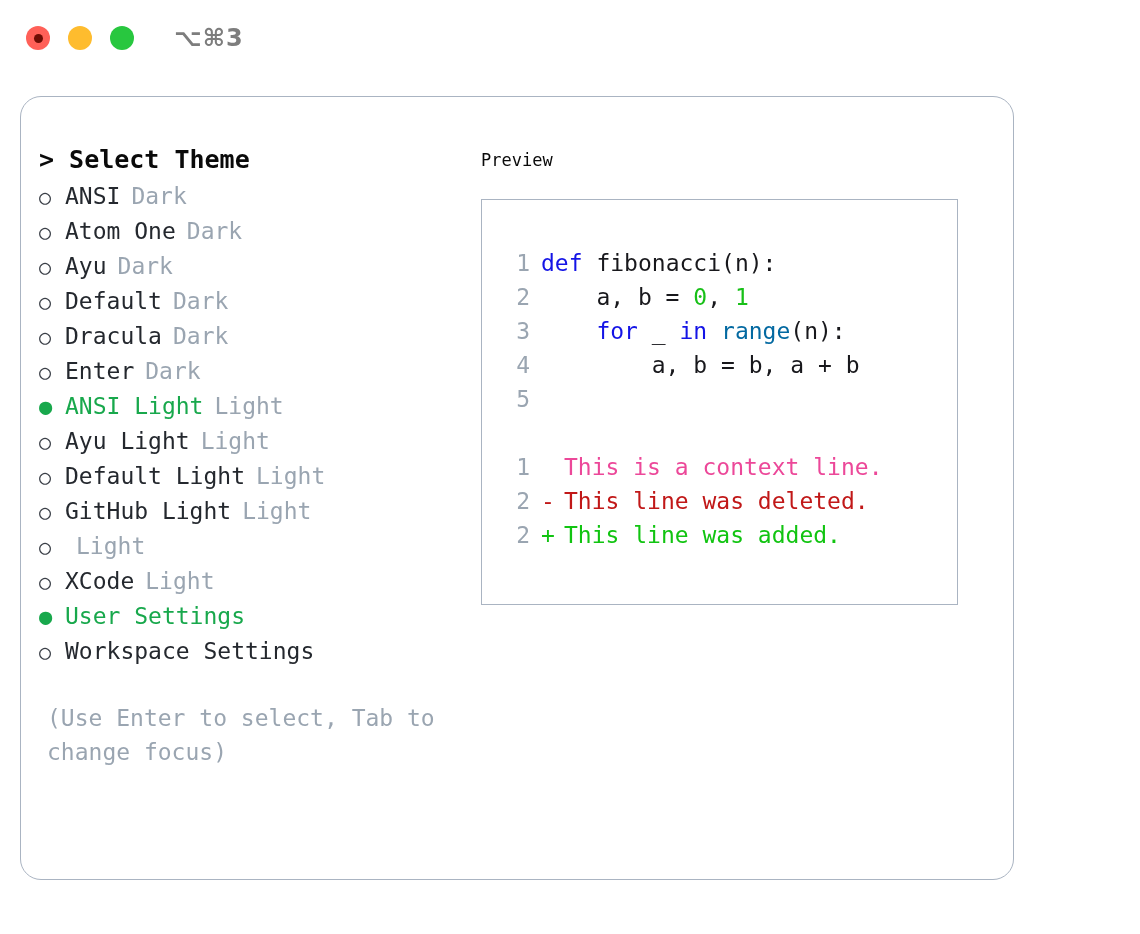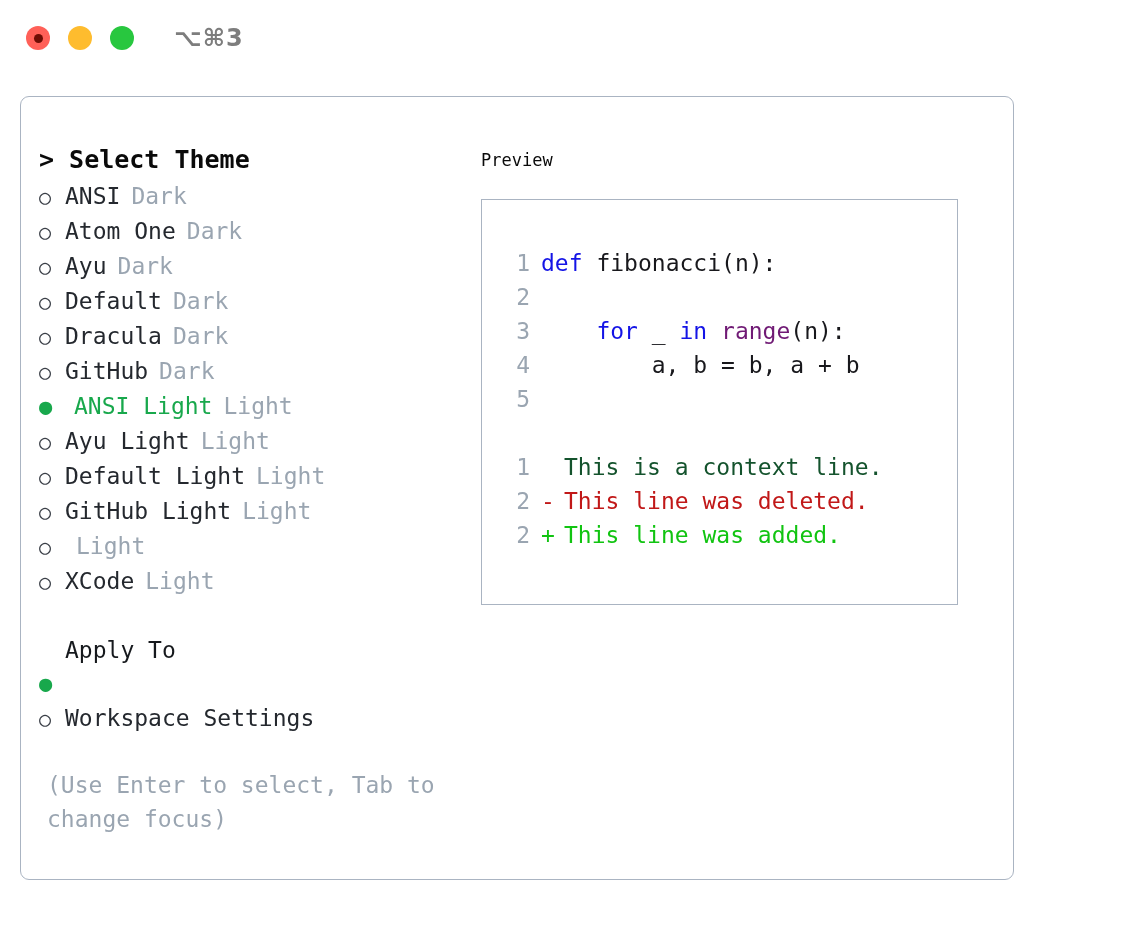--- a/index.html
+++ b/index.html
@@ -47,21 +47,21 @@
   }
 
   
   .dialog {
     position: absolute;
     left: 20px;
     top: 96px;
     width: 994px;
     height: 784px;
     border: 1.5px solid #aab4c2;
-    border-radius: 9px;
+    border-radius: 21px;
     background: #ffffff;
     padding: 46px 16px 0 0;
   }
 
   .columns { display: flex; }
   .col-left  { width: 460px; padding-left: 18px; }
   .col-right { flex: 1; }
 
   
   .section-header {
@@ -82,21 +82,21 @@
   }
   .bullet {
     width: 26px;
     flex: 0 0 26px;
     color: #3a3f47;
     font-size: 20px;
   }
   .bullet.sel { color: #18a84c; font-size: 22px; }
 
   .theme-name { color: #24282e; }
-  .theme-name.sel { color: #18a84c; margin-left: 9px; }
+  .theme-name.sel { color: #18a84c; }
   .theme-kind { color: #9aa5b1; }
   .gap { display: inline-block; width: 11px; }
 
   .apply-title {
     font-size: 23px;
     line-height: 34px;
     color: #16191d;
     padding-left: 26px;
     margin-top: 34px;
     white-space: pre;
@@ -145,25 +145,25 @@
     margin-right: 11px;
   }
   .marker {
     width: 23px;
     flex: 0 0 23px;
     white-space: pre;
   }
   .kw  { color: #1414e6; }
   .fn  { color: #18181c; }
   .num { color: #18c018; }
-  .bi  { color: #701a75; }
+  .bi  { color: #0369a1; }
   .pl  { color: #18181c; }
 
   .diff-gap { height: 34px; }
-  .d-ctx { color: #14532d; }
+  .d-ctx { color: #ec4899; }
   .d-del { color: #c11818; }
   .d-add { color: #11c411; }
   .m-del { color: #c11818; }
   .m-add { color: #11c411; }
 </style>
 </head>
 <body>
 
 <div class="titlebar">
   <div class="dots">
@@ -181,45 +181,44 @@
 
     <div class="col-left">
       <div class="section-header">&gt; Select Theme</div>
 
       <div id="theme-list">
           <div class="theme-row"><span class="bullet">○</span><span class="theme-name">ANSI</span><span class="gap"> </span><span class="theme-kind">Dark</span></div>
           <div class="theme-row"><span class="bullet">○</span><span class="theme-name">Atom One</span><span class="gap"> </span><span class="theme-kind">Dark</span></div>
           <div class="theme-row"><span class="bullet">○</span><span class="theme-name">Ayu</span><span class="gap"> </span><span class="theme-kind">Dark</span></div>
           <div class="theme-row"><span class="bullet">○</span><span class="theme-name">Default</span><span class="gap"> </span><span class="theme-kind">Dark</span></div>
           <div class="theme-row"><span class="bullet">○</span><span class="theme-name">Dracula</span><span class="gap"> </span><span class="theme-kind">Dark</span></div>
-          <div class="theme-row"><span class="bullet">○</span><span class="theme-name">GitHub</span><span class="gap"> </span><span class="theme-kind">Dark</span></div>
+          <div class="theme-row"><span class="bullet">○</span><span class="theme-name">Enter</span><span class="gap"> </span><span class="theme-kind">Dark</span></div>
           <div class="theme-row"><span class="bullet sel">●</span><span class="theme-name sel">ANSI Light</span><span class="gap"> </span><span class="theme-kind">Light</span></div>
           <div class="theme-row"><span class="bullet">○</span><span class="theme-name">Ayu Light</span><span class="gap"> </span><span class="theme-kind">Light</span></div>
           <div class="theme-row"><span class="bullet">○</span><span class="theme-name">Default Light</span><span class="gap"> </span><span class="theme-kind">Light</span></div>
           <div class="theme-row"><span class="bullet">○</span><span class="theme-name">GitHub Light</span><span class="gap"> </span><span class="theme-kind">Light</span></div>
           <div class="theme-row"><span class="bullet">○</span><span class="gap"> </span><span class="theme-kind">Light</span></div>
           <div class="theme-row"><span class="bullet">○</span><span class="theme-name">XCode</span><span class="gap"> </span><span class="theme-kind">Light</span></div>
         </div>
 
-      <div class="apply-title">Apply To</div>
       <div id="apply-list">
-          <div class="apply-row"><span class="bullet sel">●</span></div>
+          <div class="apply-row"><span class="bullet sel">●</span><span class="apply-name sel">User Settings</span></div>
           <div class="apply-row"><span class="bullet">○</span><span class="apply-name">Workspace Settings</span></div>
         </div>
 
       <div class="hint">(Use Enter to select, Tab to change focus)</div>
     </div>
 
     <div class="col-right">
       <div class="preview-header">Preview</div>
 
       <div class="code-panel">
         <div id="code-block">
             <div class="code-line"><span class="lineno">1</span><span><span class="kw">def</span><span class="pl"> </span><span class="fn">fibonacci</span><span class="pl">(n):</span></span></div>
-            <div class="code-line"><span class="lineno">2</span></div>
+            <div class="code-line"><span class="lineno">2</span><span><span class="pl">    a, b = </span><span class="num">0</span><span class="pl">, </span><span class="num">1</span></span></div>
             <div class="code-line"><span class="lineno">3</span><span><span class="pl">    </span><span class="kw">for</span><span class="pl"> _ </span><span class="kw">in</span><span class="pl"> </span><span class="bi">range</span><span class="pl">(n):</span></span></div>
             <div class="code-line"><span class="lineno">4</span><span><span class="pl">        a, b = b, a + b</span></span></div>
             <div class="code-line"><span class="lineno">5</span></div>
           </div>
         <div class="diff-gap"></div>
         <div id="diff-block">
             <div class="code-line"><span class="lineno">1</span><span class="marker "> </span><span class="d-ctx">This is a context line.</span></div>
             <div class="code-line"><span class="lineno">2</span><span class="marker m-del">-</span><span class="d-del">This line was deleted.</span></div>
             <div class="code-line"><span class="lineno">2</span><span class="marker m-add">+</span><span class="d-add">This line was added.</span></div>
           </div>

